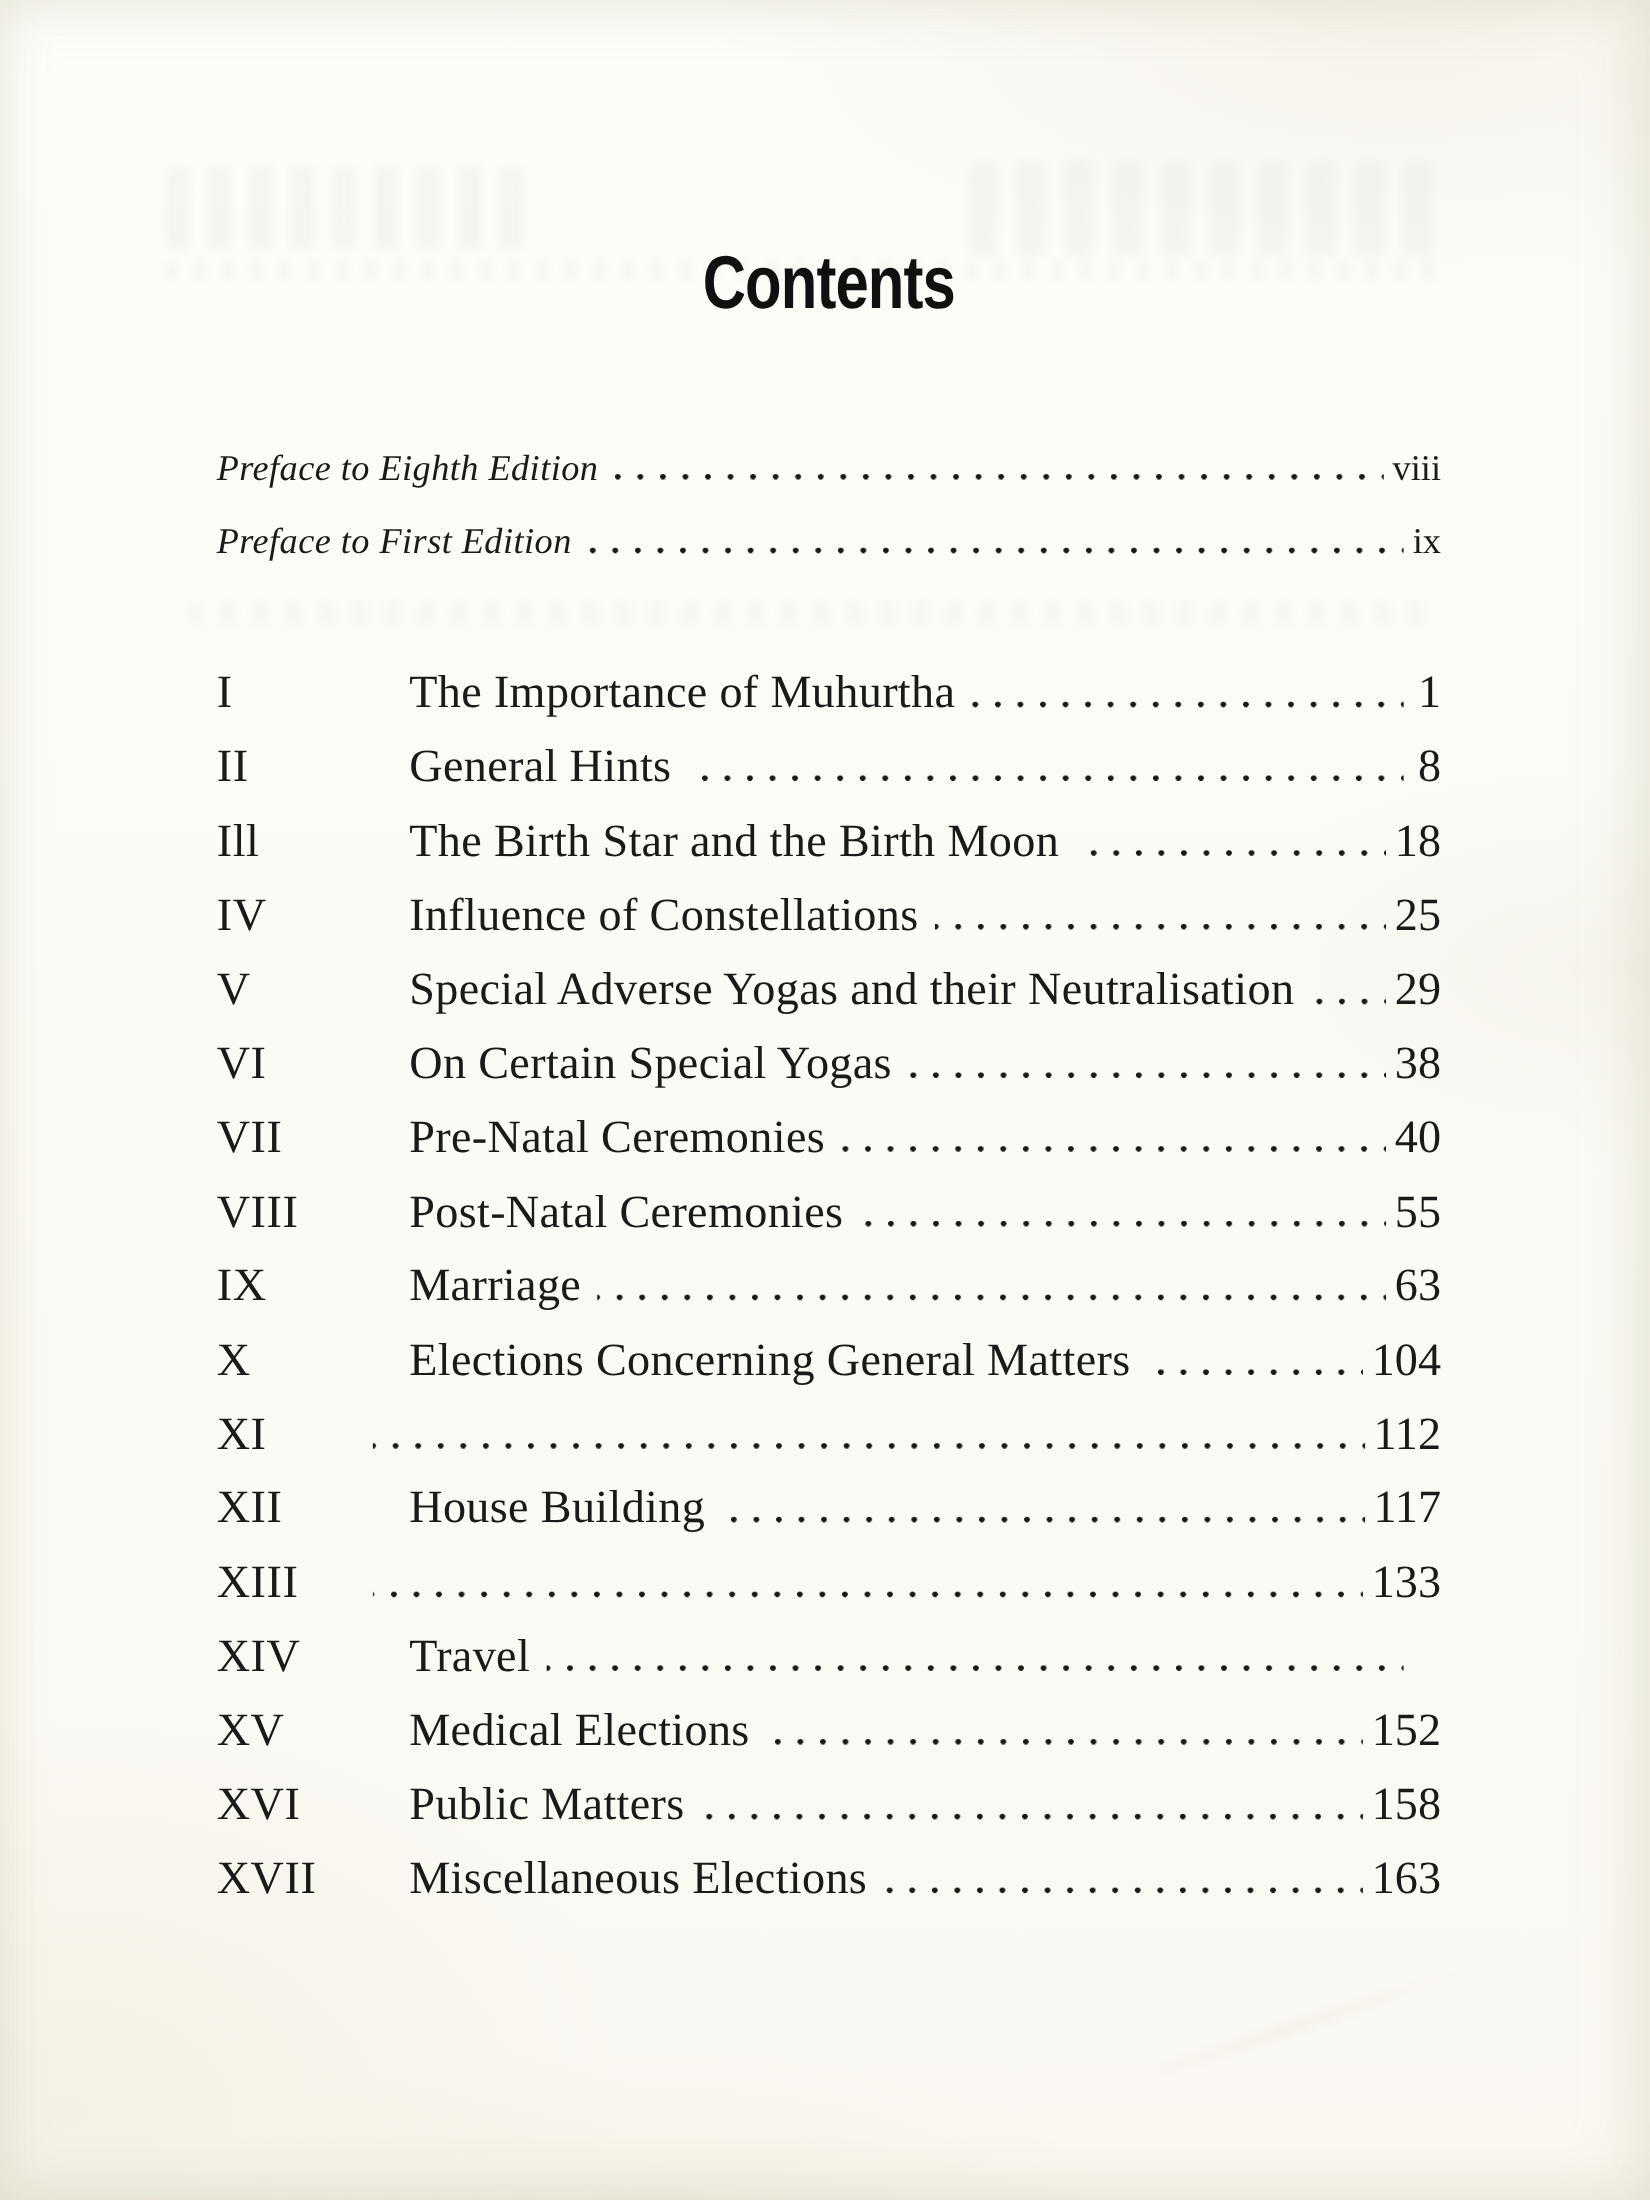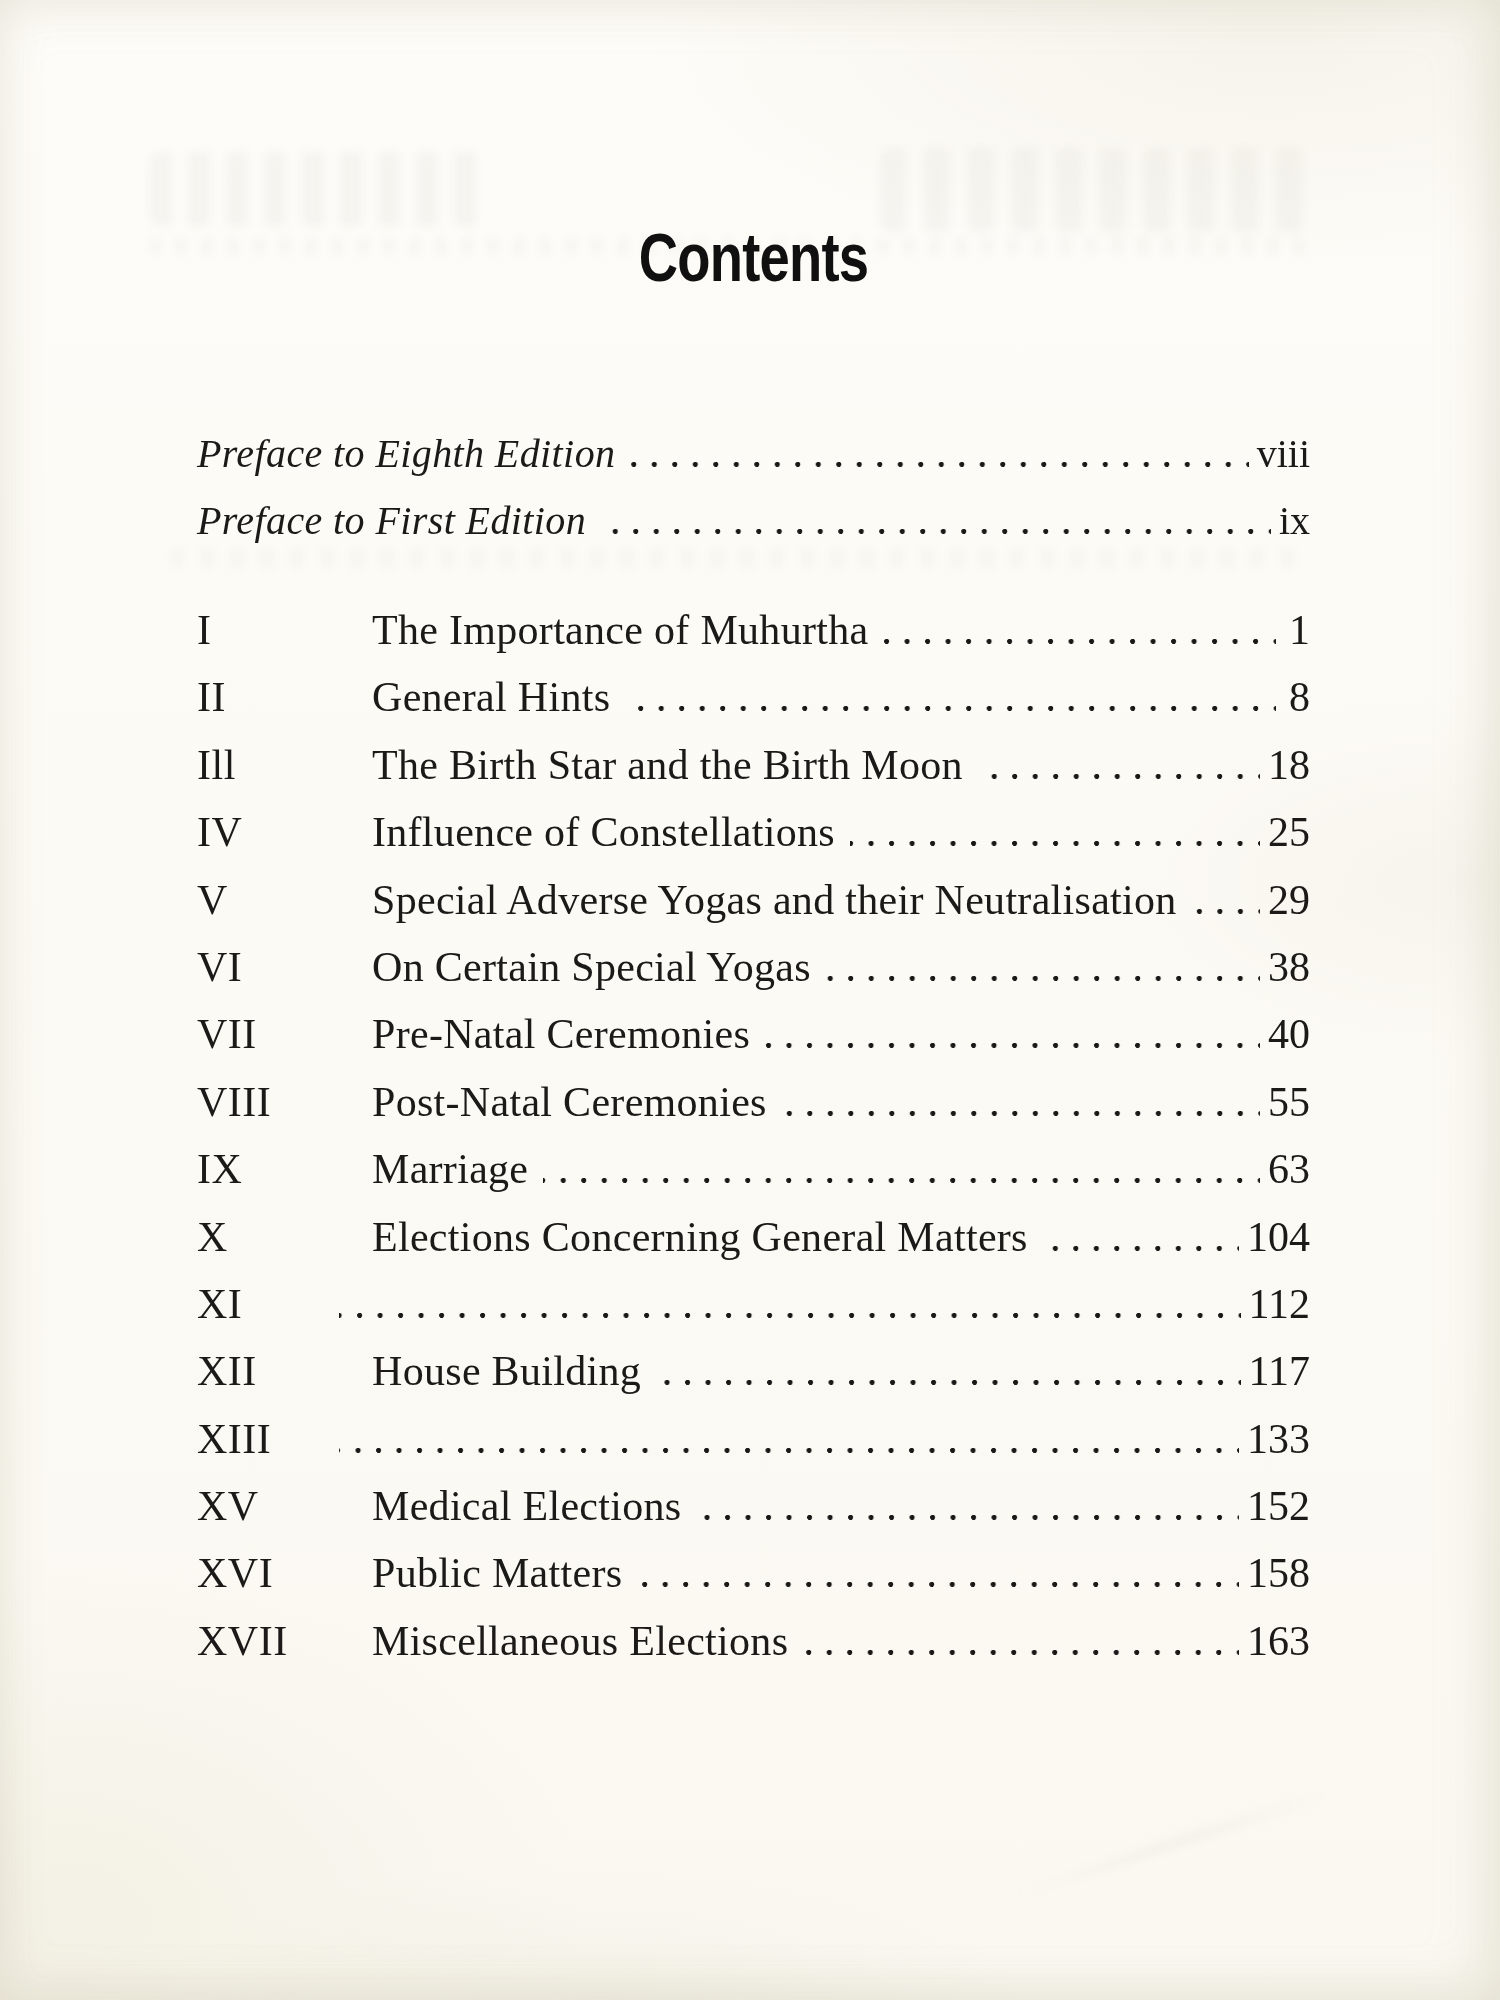--- a/index.html
+++ b/index.html
@@ -29,21 +29,21 @@
        background:repeating-linear-gradient(90deg, rgba(152,150,142,.13) 0 14px, rgba(0,0,0,0) 14px 30px);}
   .sm5{left:1000px;top:1840px;width:340px;height:10px;opacity:.35;transform:rotate(-18deg);
        background:linear-gradient(90deg, rgba(0,0,0,0), rgba(170,160,135,.25), rgba(0,0,0,0));}
 
   .page-title{
     position:absolute;top:172px;left:197px;width:1113px;text-align:center;
     font-family:"Liberation Sans", sans-serif;font-weight:700;font-size:68px;
     letter-spacing:-1px;color:#101010;transform:scaleX(.80);
   }
 
-  .fm{position:absolute;top:430px;left:197px;width:1113px;font-size:40px;}
+  .fm{position:absolute;top:408px;left:197px;width:1113px;font-size:33px;}
   .fm .row{height:67px;display:flex;align-items:baseline;}
   .fm .label{font-style:italic;letter-spacing:.4px;white-space:nowrap;}
 
   .ch{position:absolute;top:606px;left:197px;width:1113px;font-size:42px;}
   .ch .row{height:67.4px;display:flex;align-items:baseline;}
   .num{flex:0 0 127px;letter-spacing:.5px;}
   .t{white-space:nowrap;letter-spacing:.3px;margin-left:48px;}
 
   .leader{
     flex:1 1 auto;min-width:0;height:5px;margin:0 8px 0 15px;align-self:baseline;
@@ -165,20 +165,26 @@
       <span class="leader"></span>
       <span class="pg">117</span>
     </div>
 
     <div class="row">
       <span class="num">XIII</span>
       <span class="leader"></span>
       <span class="pg">133</span>
     </div>
 
+    <div class="row">
+      <span class="num">XIV</span>
+      <span class="t">Travel</span>
+      <span class="leader"></span>
+      <span class="pg"></span>
+    </div>
 
     <div class="row">
       <span class="num">XV</span>
       <span class="t">Medical Elections</span>
       <span class="leader"></span>
       <span class="pg">152</span>
     </div>
 
     <div class="row">
       <span class="num">XVI</span>

